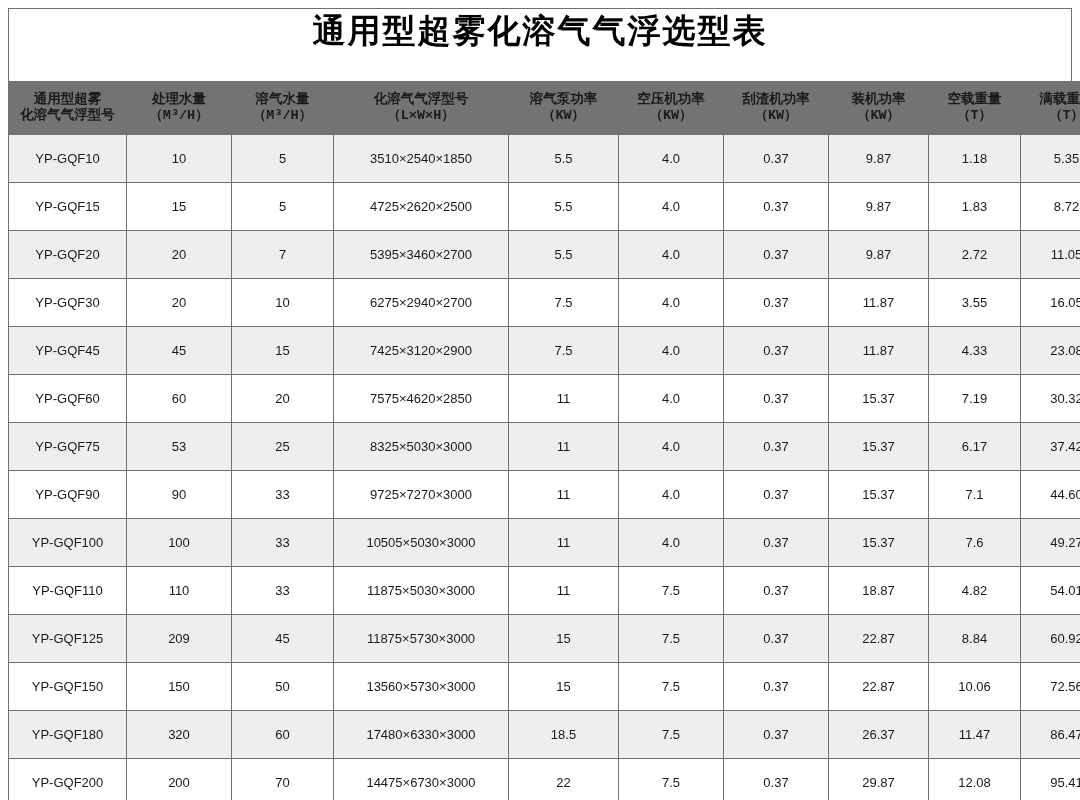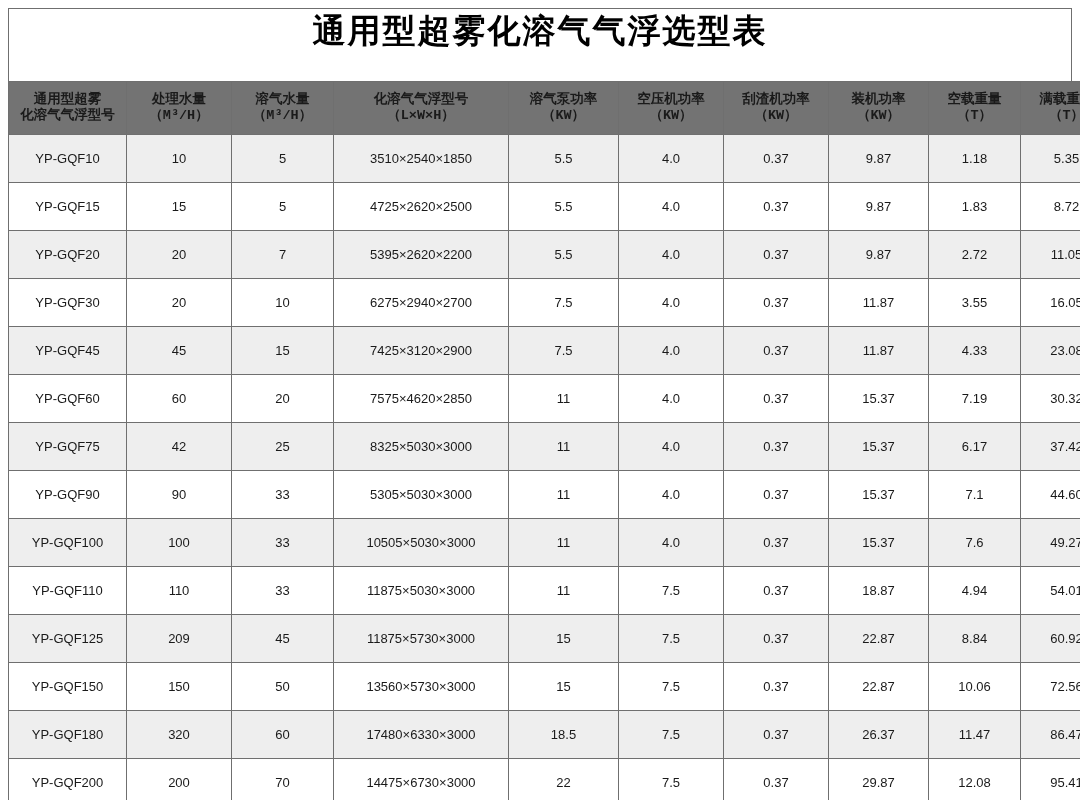--- a/index.html
+++ b/index.html
@@ -177,21 +177,21 @@
         <td>4.0</td>
         <td>0.37</td>
         <td>9.87</td>
         <td>1.83</td>
         <td>8.72</td>
       </tr>
       <tr>
         <td class="model">YP-GQF20</td>
         <td>20</td>
         <td>7</td>
-        <td>5395×2620×2200</td>
+        <td>5395×3460×2700</td>
         <td>5.5</td>
         <td>4.0</td>
         <td>0.37</td>
         <td>9.87</td>
         <td>2.72</td>
         <td>11.05</td>
       </tr>
       <tr>
         <td class="model">YP-GQF30</td>
         <td>20</td>
@@ -223,35 +223,35 @@
         <td>7575×4620×2850</td>
         <td>11</td>
         <td>4.0</td>
         <td>0.37</td>
         <td>15.37</td>
         <td>7.19</td>
         <td>30.32</td>
       </tr>
       <tr>
         <td class="model">YP-GQF75</td>
-        <td>42</td>
+        <td>53</td>
         <td>25</td>
         <td>8325×5030×3000</td>
         <td>11</td>
         <td>4.0</td>
         <td>0.37</td>
         <td>15.37</td>
         <td>6.17</td>
         <td>37.42</td>
       </tr>
       <tr>
         <td class="model">YP-GQF90</td>
         <td>90</td>
         <td>33</td>
-        <td>5305×5030×3000</td>
+        <td>9725×7270×3000</td>
         <td>11</td>
         <td>4.0</td>
         <td>0.37</td>
         <td>15.37</td>
         <td>7.1</td>
         <td>44.60</td>
       </tr>
       <tr>
         <td class="model">YP-GQF100</td>
         <td>100</td>
@@ -266,21 +266,21 @@
       </tr>
       <tr>
         <td class="model">YP-GQF110</td>
         <td>110</td>
         <td>33</td>
         <td>11875×5030×3000</td>
         <td>11</td>
         <td>7.5</td>
         <td>0.37</td>
         <td>18.87</td>
-        <td>4.94</td>
+        <td>4.82</td>
         <td>54.01</td>
       </tr>
       <tr>
         <td class="model">YP-GQF125</td>
         <td>209</td>
         <td>45</td>
         <td>11875×5730×3000</td>
         <td>15</td>
         <td>7.5</td>
         <td>0.37</td>

